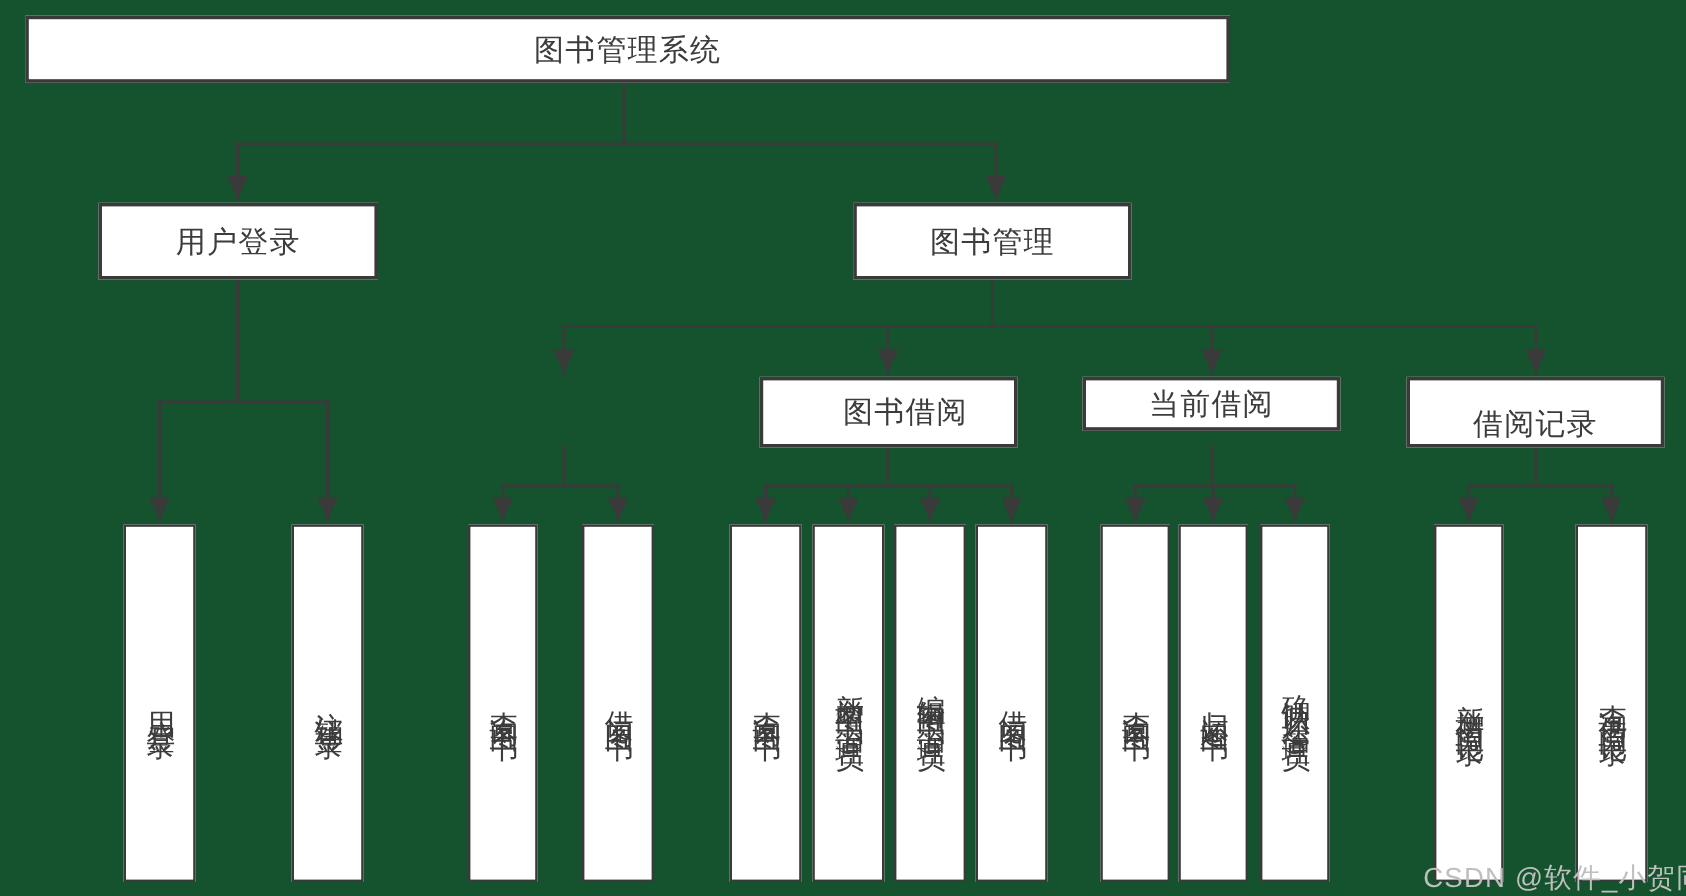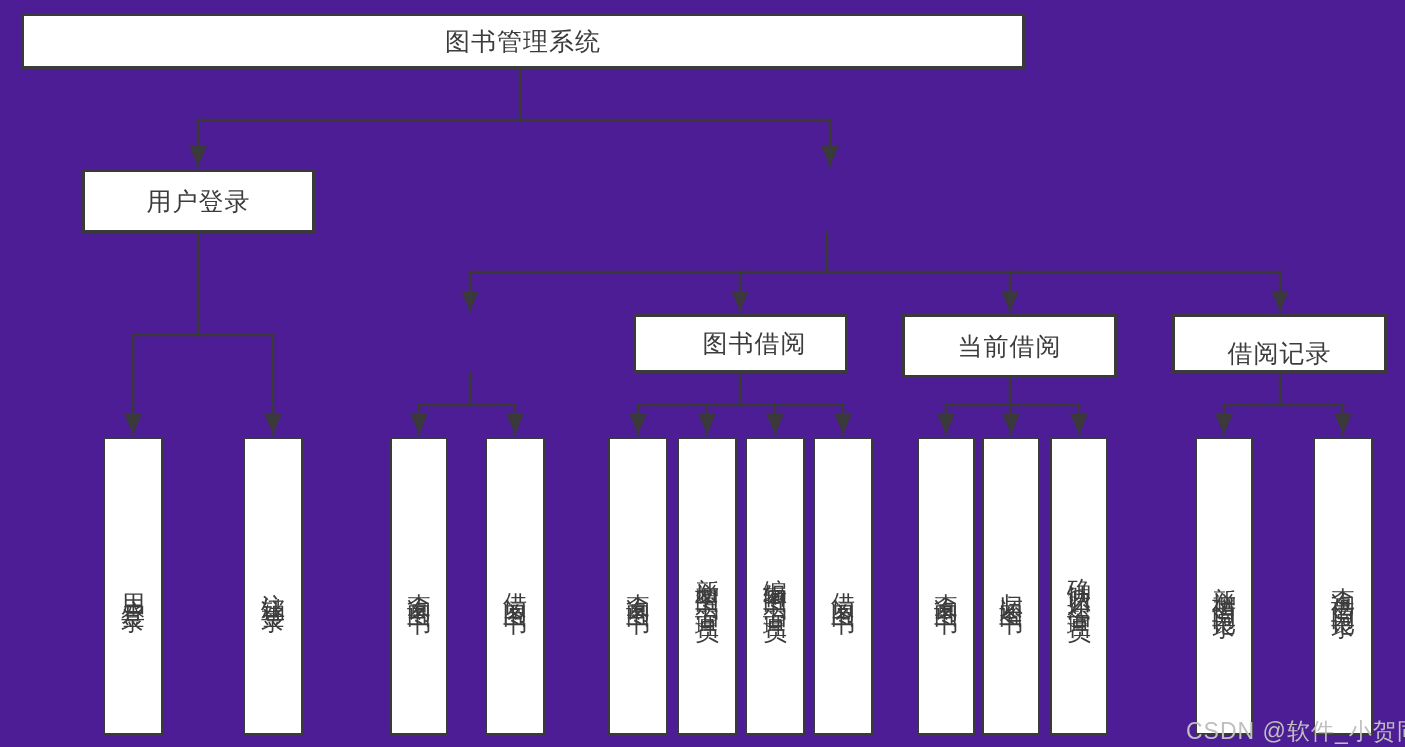--- a/index.html
+++ b/index.html
@@ -5,21 +5,21 @@
   :root{
     --line:#3a3a3a;
     --text:#3c3c3c;
   }
   html,body{margin:0;padding:0;background:#ffffff;}
   body{font-family:"Liberation Sans", sans-serif;}
   #stage{
     position:relative;
     width:1405px;
     height:747px;
-    background:#4c1d95;
+    background:#14532d;
     overflow:hidden;
   }
   #wires{
     position:absolute;
     left:0;top:0;
     pointer-events:none;
   }
   .node{
     position:absolute;
     box-sizing:border-box;
@@ -117,25 +117,28 @@
     </g>
   </svg>
 
   <div class="node h root" style="left:21px;top:13px;width:1004px;height:56px;">
     <span>图书管理系统</span>
   </div>
 
   <div class="node h" style="left:82px;top:169px;width:233px;height:64px;">
     <span>用户登录</span>
   </div>
+  <div class="node h" style="left:711px;top:169px;width:232px;height:64px;">
+    <span>图书管理</span>
+  </div>
 
   <div class="node h" style="left:633px;top:314px;width:215px;height:59px;padding-left:28px;">
     <span>图书借阅</span>
   </div>
-  <div class="node h" style="left:902px;top:314px;width:215px;height:64px;">
+  <div class="node h" style="left:902px;top:314px;width:215px;height:45px;">
     <span>当前借阅</span>
   </div>
   <div class="node h" style="left:1172px;top:314px;width:215px;height:59px;align-items:flex-end;">
     <span>借阅记录</span>
   </div>
 
   <div class="node leaf" style="left:103px;top:437px;width:60px;height:298px;">
     <span class="vtext">用户登录</span>
   </div>
   <div class="node leaf" style="left:243px;top:437px;width:60px;height:298px;">

